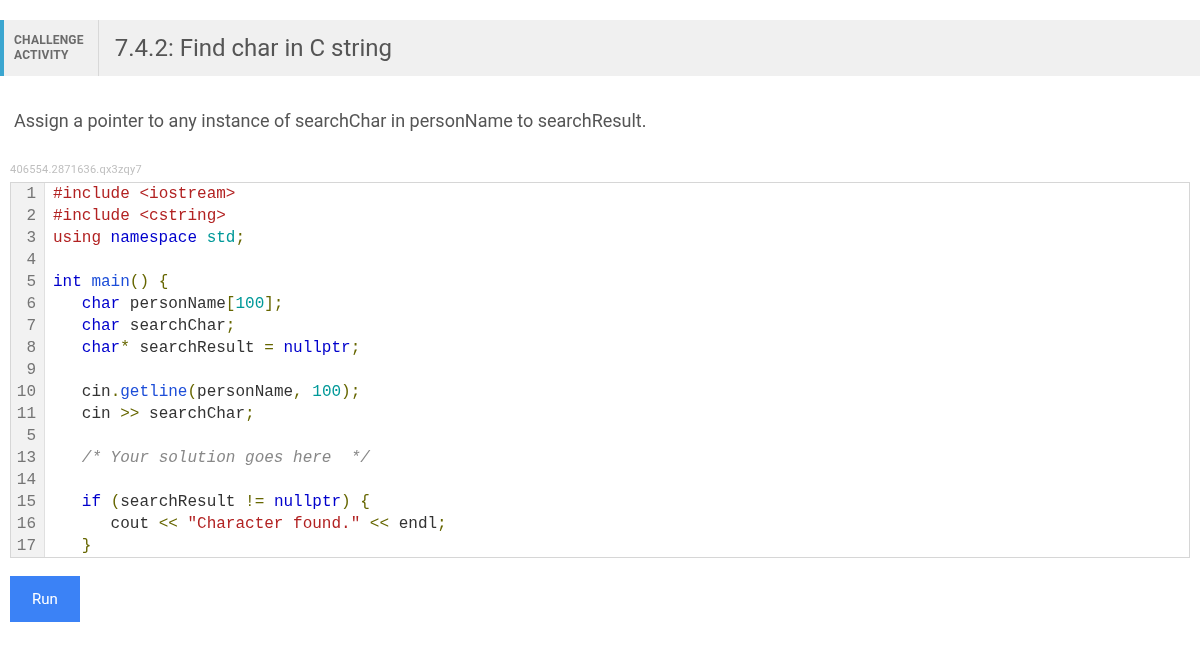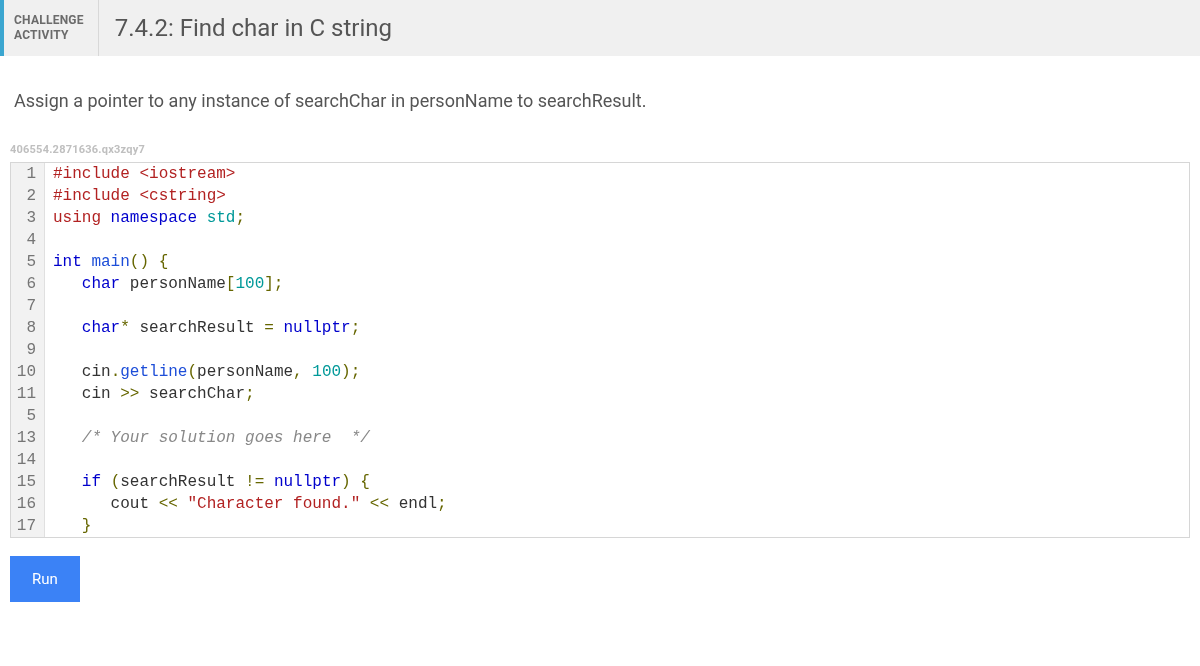--- a/index.html
+++ b/index.html
@@ -8,20 +8,21 @@
     background: #ffffff;
     color: #333;
   }
   .container { width: 1200px; }
   .header-bar {
     display: flex;
     align-items: stretch;
     background: #f0f0f0;
     border-left: 4px solid #3ba6d0;
     height: 56px;
+    margin-top: 20px;
   }
   .challenge-badge {
     display: flex;
     flex-direction: column;
     justify-content: center;
     padding: 0 14px 0 10px;
     font-size: 12px;
     font-weight: 700;
     color: #6b6b6b;
     line-height: 1.25;
@@ -41,21 +42,20 @@
     padding: 34px 14px 32px 14px;
     font-size: 18px;
     color: #555;
     font-weight: 400;
   }
   .hash {
     padding: 0 0 6px 10px;
     font-size: 11px;
     color: #bfbfbf;
     letter-spacing: 0.02em;
-    font-weight: bold;
   }
   .editor {
     border: 1px solid #d6d6d6;
     margin: 0 10px 0 10px;
     background: #ffffff;
   }
   .code-row {
     display: flex;
     font-family: "Consolas", "Menlo", "Courier New", monospace;
     font-size: 16px;
@@ -136,20 +136,21 @@
       <div class="code-row">
         <div class="gutter">5</div>
         <div class="code"><span class="tok-kw">int </span><span class="tok-call">main</span><span class="tok-punct">()</span><span class="tok-id"> </span><span class="tok-brace">{</span></div>
       </div>
       <div class="code-row">
         <div class="gutter">6</div>
         <div class="code"><span>   </span><span class="tok-kw">char </span><span class="tok-id">personName</span><span class="tok-punct">[</span><span class="tok-num">100</span><span class="tok-punct">];</span></div>
       </div>
       <div class="code-row">
         <div class="gutter">7</div>
+        <div class="code"><span>   </span><span class="tok-kw">char </span><span class="tok-id">searchChar</span><span class="tok-punct">;</span></div>
       </div>
       <div class="code-row">
         <div class="gutter">8</div>
         <div class="code"><span>   </span><span class="tok-kw">char</span><span class="tok-op">* </span><span class="tok-id">searchResult </span><span class="tok-op">= </span><span class="tok-kw">nullptr</span><span class="tok-punct">;</span></div>
       </div>
       <div class="code-row">
         <div class="gutter">9</div>
         <div class="code"><span></span></div>
       </div>
       <div class="code-row">

